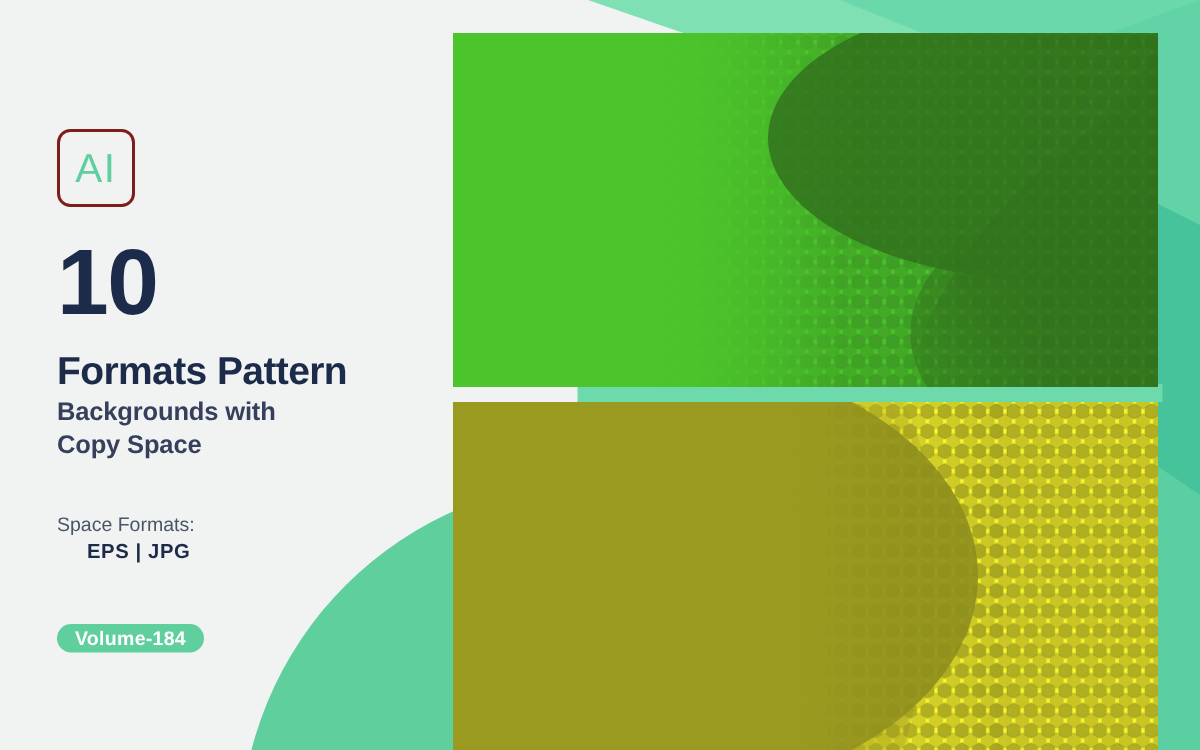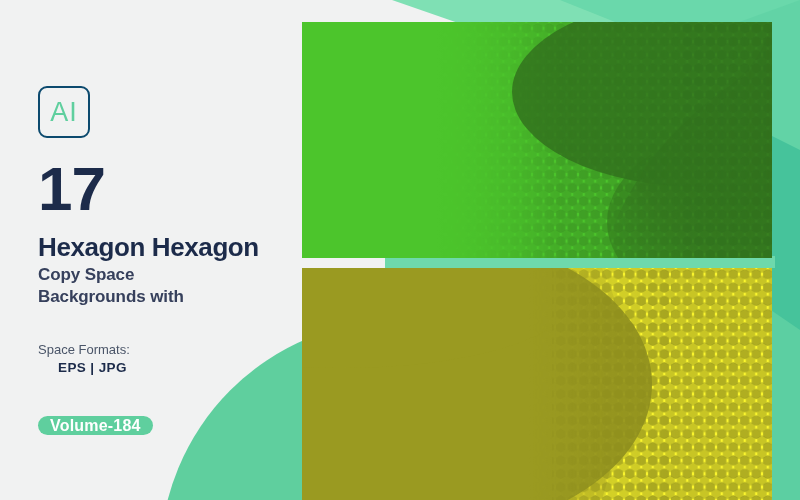--- a/index.html
+++ b/index.html
@@ -12,21 +12,21 @@
   #stage{position:absolute;inset:0;width:800px;height:500px;overflow:hidden;}
 
   
   .bg-layer{position:absolute;inset:0;width:800px;height:500px;}
 
   
   .info{position:absolute;left:38px;top:0;width:262px;height:500px;}
 
   .ai-badge{
     position:absolute;left:0;top:86px;width:52px;height:52px;
-    border:2px solid #0c4a6e;border-radius:9px;
+    border:2px solid #7f1d1d;border-radius:9px;
     display:flex;align-items:center;justify-content:center;
     box-sizing:border-box;
   }
   .ai-badge span{
     color:#5fcf9e;font-size:27px;letter-spacing:1px;line-height:1;
     font-family:"Liberation Sans",sans-serif;font-weight:300;
   }
 
   .count{
     position:absolute;left:0;top:158px;
@@ -53,21 +53,21 @@
     letter-spacing:0.4px;
     padding-left:20px;
   }
   .volume-pill{
     position:absolute;left:0;top:416px;height:19px;
     background:#5fcf9e;border-radius:10px;
     display:flex;align-items:center;justify-content:center;
     padding:0 12px;
   }
   .volume-pill span{
-    color:#ffffff;font-size:16px;font-weight:600;line-height:1;
+    color:#ffffff;font-size:13px;font-weight:600;line-height:1;
     letter-spacing:0.2px;white-space:nowrap;
   }
 
   
   .panel{position:absolute;overflow:hidden;}
   #panel-green{left:302px;top:22px;width:470px;height:236px;}
   #panel-yellow{left:302px;top:268px;width:470px;height:232px;}
   .panel svg{display:block;width:100%;height:100%;}
 </style>
 </head>
@@ -90,27 +90,27 @@
 
     <rect x="385" y="256" width="390" height="12" fill="#6ed9ab"></rect>
   </svg>
 
   <div class="info">
 
     <div class="ai-badge">
       <span>AI</span>
     </div>
 
-    <div class="count">17</div>
-
-    <div class="title">Hexagon Hexagon</div>
+    <div class="count">10</div>
+
+    <div class="title">Formats Pattern</div>
 
     <div class="subtitle">
+      <div>Backgrounds with</div>
       <div>Copy Space</div>
-      <div>Backgrounds with</div>
     </div>
 
     <div class="formats-label">Space Formats:</div>
     <div class="formats-value">EPS  |  JPG</div>
 
     <div class="volume-pill">
       <span>Volume-184</span>
     </div>
   </div>
 

